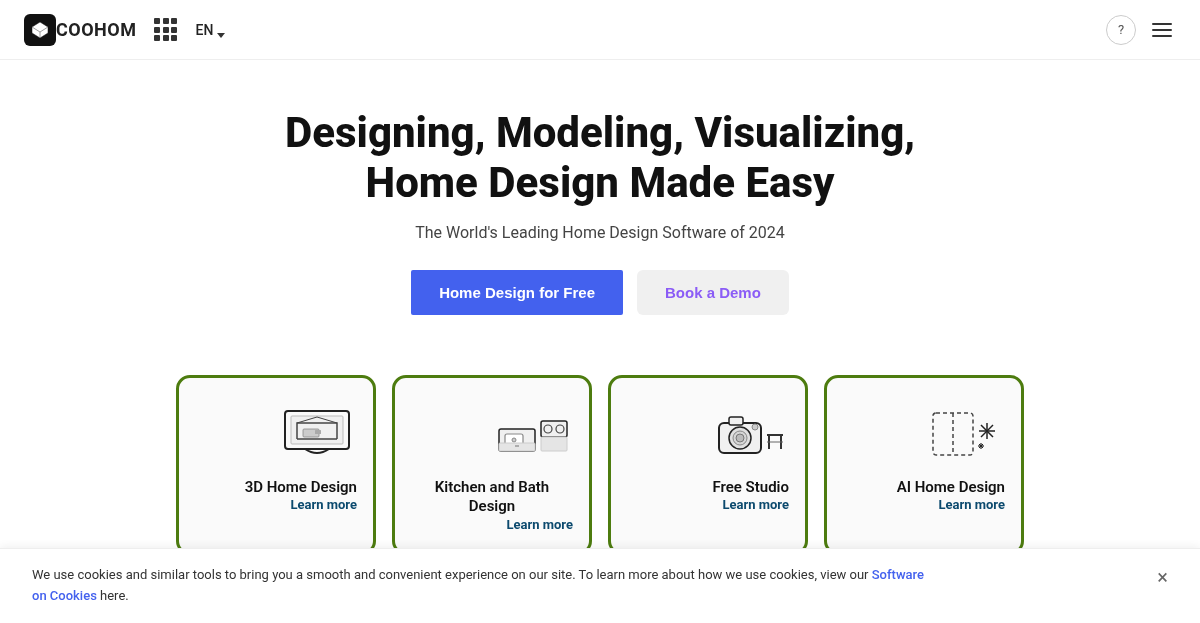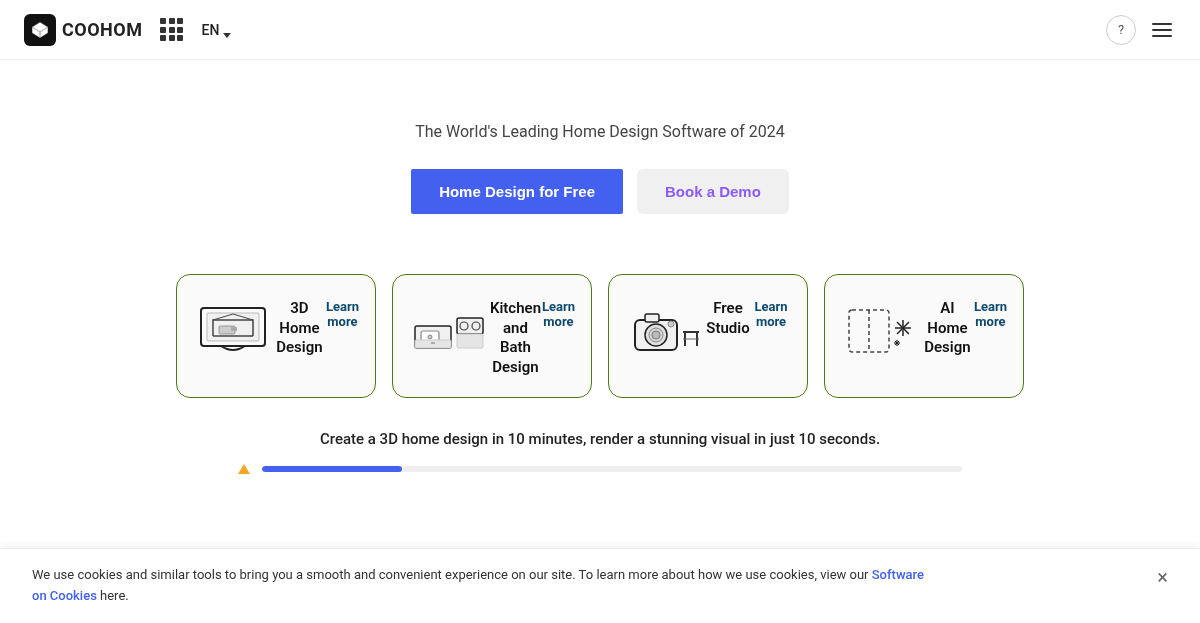--- a/index.html
+++ b/index.html
@@ -22,21 +22,21 @@
       z-index: 10;
     }
     .nav-left {
       display: flex;
       align-items: center;
       gap: 18px;
     }
     .logo {
       display: flex;
       align-items: center;
-      gap: 6px;
+      gap: 0;
       font-weight: 700;
       font-size: 18px;
       letter-spacing: 0.5px;
     }
     .logo-icon {
       width: 32px;
       height: 32px;
     }
     .grid-icon {
       display: grid;
@@ -148,27 +148,27 @@
     
     .cards-row {
       display: flex;
       justify-content: center;
       gap: 16px;
       margin-top: 36px;
       padding: 0 80px;
     }
     .card {
       background: #fafafa;
-      border: 1px solid #4d7c0f;
+      border: 3px solid #4d7c0f;
       border-radius: 14px;
       width: 200px;
       padding: 24px 16px 20px;
       display: flex;
-      flex-direction: row;
-      align-items: flex-start;
+      flex-direction: column;
+      align-items: flex-end;
       text-align: center;
       cursor: pointer;
     }
     .card-icon-area {
       height: 64px;
       display: flex;
       align-items: center;
       justify-content: center;
       margin-bottom: 12px;
     }
@@ -302,20 +302,21 @@
     </div>
     <div class="menu-icon">
       <div class="menu-line"></div>
       <div class="menu-line"></div>
       <div class="menu-line"></div>
     </div>
   </div>
 </nav>
 
 <section class="hero">
+  <h1 class="hero-title">Designing, Modeling, Visualizing,<br>Home Design Made Easy</h1>
   <p class="hero-subtitle">The World's Leading Home Design Software of 2024</p>
   <div class="hero-buttons">
     <button class="btn-primary">Home Design for Free</button>
     <button class="btn-secondary">Book a Demo</button>
   </div>
 </section>
 
 <div class="cards-row">
 
   <div class="card">

